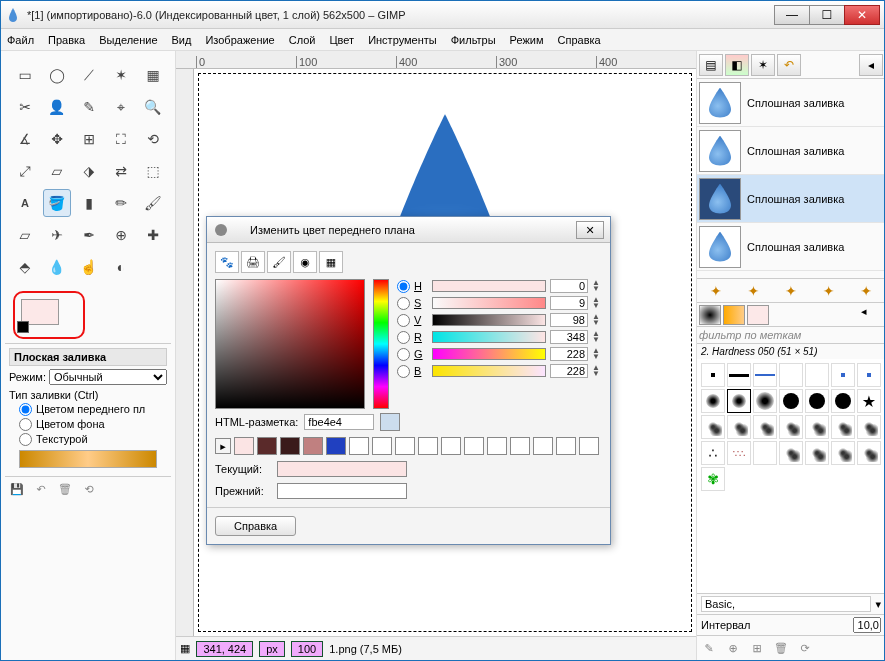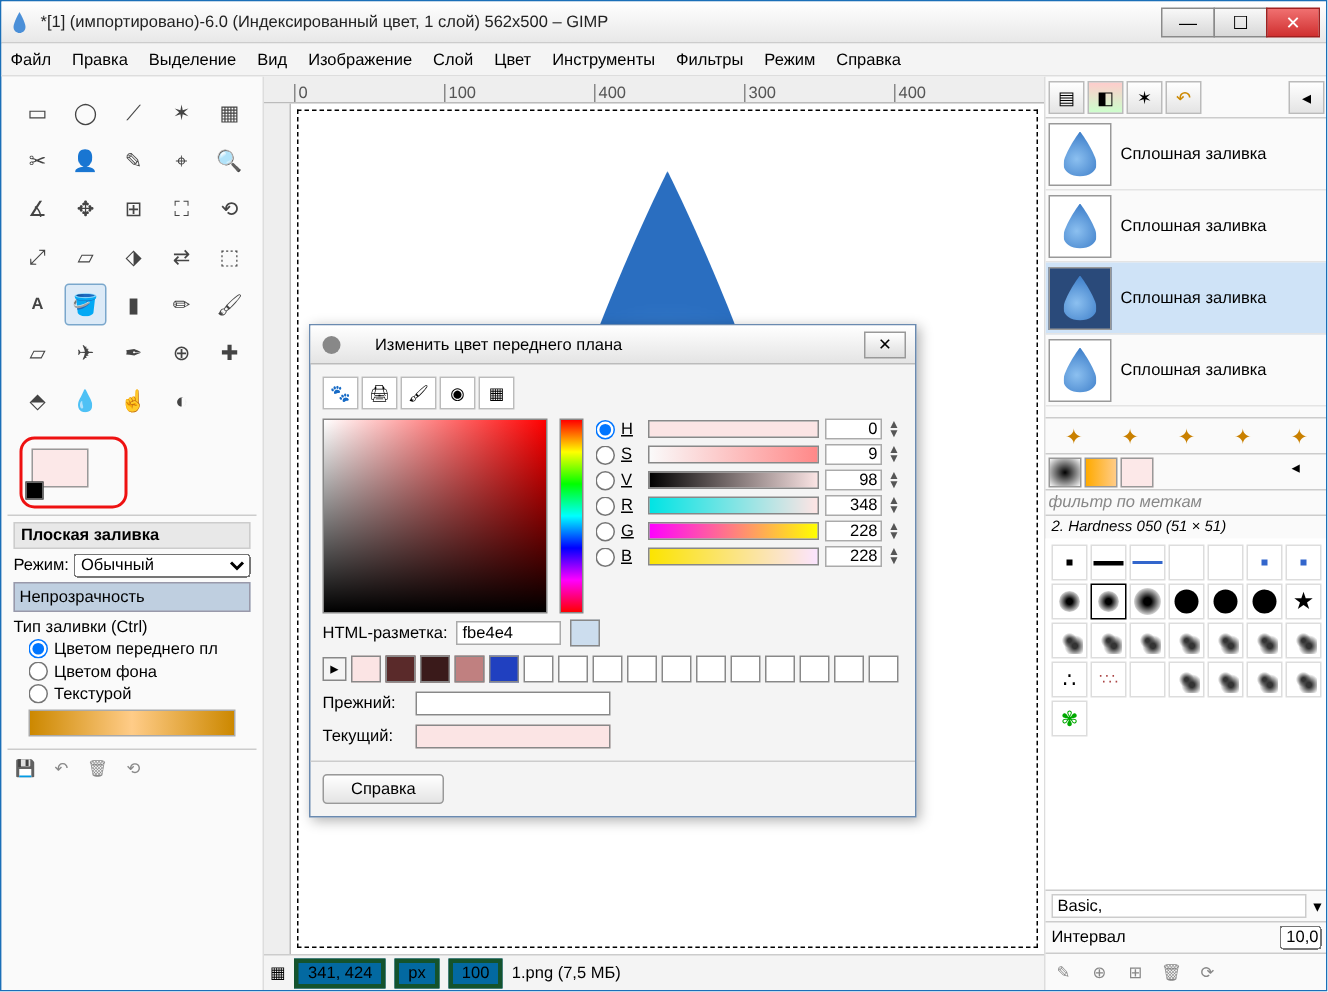--- a/index.html
+++ b/index.html
@@ -19,31 +19,31 @@
 .tool { width: 28px; height: 28px; border: 1px solid transparent; display: flex; align-items: center; justify-content: center; font-size: 14px; color: #444; border-radius: 3px; }
 .tool.active { border: 1px solid #7aa7cc; background: #dceaf7; }
 .fg-bg { margin: 4px 8px; width: 72px; height: 48px; border: 2px solid #e11; border-radius: 10px; position: relative; }
 .fg-bg .fg { position: absolute; top: 6px; left: 6px; width: 38px; height: 26px; background: #fce8e8; border: 1px solid #999; }
 .fg-bg .bg { position: absolute; bottom: 4px; left: 2px; width: 12px; height: 12px; background: #000; border: 1px solid #666; }
 .tool-options { border-top: 1px solid #ccc; padding: 4px; font-size: 11px; }
 .tool-options .hdr { background: #e8e8e8; padding: 2px 4px; font-weight: bold; border: 1px solid #ccc; }
 .tool-options .row { display: flex; align-items: center; margin: 3px 0; gap: 3px; }
 .tool-options select { flex: 1; font-size: 11px; }
 .tool-options .slider-row { background: #bfcfe0; padding: 3px; border: 1px solid #99a; font-size: 11px; }
-.tool-options .radio { margin: 2px 0 2px 10px; display: flex; align-items: center; gap: 4px; white-space: nowrap; overflow: hidden; }
+.tool-options .radio { margin: 2px 0 2px 10px; display: flex; gap: 4px; white-space: nowrap; overflow: hidden; }
 .canvas-pane { flex: 1; display: flex; flex-direction: column; background: #fff; }
 .ruler-h { height: 18px; background: #eee; border-bottom: 1px solid #bbb; font-size: 9px; display: flex; align-items: flex-end; padding-left: 20px; color: #555; }
 .ruler-h span { width: 100px; display: inline-block; border-left: 1px solid #888; padding-left: 2px; }
 .canvas-body { flex: 1; display: flex; }
 .ruler-v { width: 18px; background: #eee; border-right: 1px solid #bbb; }
 .canvas { flex: 1; background: #fff; position: relative; overflow: hidden; border: 1px dashed #000; margin: 4px; }
 .drop { position: absolute; left: 50%; top: 40px; transform: translateX(-50%); width: 220px; height: 380px; }
 .drop-shape { width: 100%; height: 100%; background: radial-gradient(ellipse 60% 45% at 50% 68%, #7fb2e8 0%, #4a8fd8 50%, #2a6ec0 100%); clip-path: path('M110 0 C110 0 200 180 200 280 C200 340 160 380 110 380 C60 380 20 340 20 280 C20 180 110 0 110 0 Z'); filter: blur(1px); }
 .statusbar { height: 24px; border-top: 1px solid #ccc; display: flex; align-items: center; padding: 0 4px; gap: 6px; background: #f4f4f4; }
-.statusbar .cell { border: 3px solid #14532d; padding: 1px 6px; background: #0369a1; }
+.statusbar .cell { border: 1px solid #14532d; padding: 1px 6px; background: #f0abfc; }
 .right-pane { width: 205px; background: #fafafa; border-left: 1px solid #ddd; display: flex; flex-direction: column; }
 .dock-tabs { height: 28px; display: flex; align-items: center; gap: 2px; padding: 2px; border-bottom: 1px solid #ccc; }
 .dock-tabs .tab { width: 24px; height: 22px; border: 1px solid #bbb; background: linear-gradient(#fff,#e4e4e4); display: flex; align-items: center; justify-content: center; font-size: 12px; }
 .layers-list { height: 200px; overflow: auto; border-bottom: 1px solid #ccc; }
 .layer-item { display: flex; align-items: center; height: 48px; border-bottom: 1px solid #e4e4e4; padding: 2px; gap: 6px; }
 .layer-item.sel { background: #cfe3f7; }
 .layer-thumb { width: 42px; height: 42px; border: 1px solid #999; background: #fff; display: flex; align-items: center; justify-content: center; }
 .layer-thumb .mini-drop { width: 22px; height: 30px; background: radial-gradient(circle at 40% 60%, #8cc0f0, #2a6ec0); clip-path: path('M11 0 C11 0 22 15 22 22 C22 27 17 30 11 30 C5 30 0 27 0 22 C0 15 11 0 11 0 Z'); }
 .layer-btns { height: 24px; display: flex; justify-content: space-around; align-items: center; border-bottom: 1px solid #ccc; }
 .layer-btns span { color: #c98000; font-size: 14px; }
@@ -163,21 +163,20 @@
       <div class="fg-bg">
         <div class="fg"></div>
         <div class="bg"></div>
       </div>
       <div class="tool-options">
         <div class="hdr">Плоская заливка</div>
         <div class="row">
           <span>Режим:</span>
           <select><option>Обычный</option></select>
         </div>
-        <div class="slider-row">Непрозрачность</div>
         <div style="margin-top:4px">Тип заливки (Ctrl)</div>
         <div class="radio">
             <input type="radio" checked="" style="">
             <span>Цветом переднего пл</span>
           </div>
         <div class="radio">
             <input type="radio" style="">
             <span>Цветом фона</span>
           </div>
         <div class="radio">
@@ -452,27 +451,27 @@
             <div class="sw" style="background: rgb(255, 255, 255);"></div>
             <div class="sw" style="background: rgb(255, 255, 255);"></div>
             <div class="sw" style="background: rgb(255, 255, 255);"></div>
             <div class="sw" style="background: rgb(255, 255, 255);"></div>
             <div class="sw" style="background: rgb(255, 255, 255);"></div>
             <div class="sw" style="background: rgb(255, 255, 255);"></div>
             <div class="sw" style="background: rgb(255, 255, 255);"></div>
             <div class="sw" style="background: rgb(255, 255, 255);"></div>
           </div>
         <div class="cprow">
+          <span class="lab">Текущий:</span>
+          <div class="chip" style="background:#fbe4e4"></div>
+        </div>
+        <div class="cprow">
           <span class="lab">Прежний:</span>
           <div class="chip" style="background:#ffffff"></div>
         </div>
-        <div class="cprow">
-          <span class="lab">Текущий:</span>
-          <div class="chip" style="background:#fbe4e4"></div>
-        </div>
       </div>
       <div class="dbtns">
         <button>Справка</button>
       </div>
     </div>
 
   </div>
 </div>
 
 </body></html>

